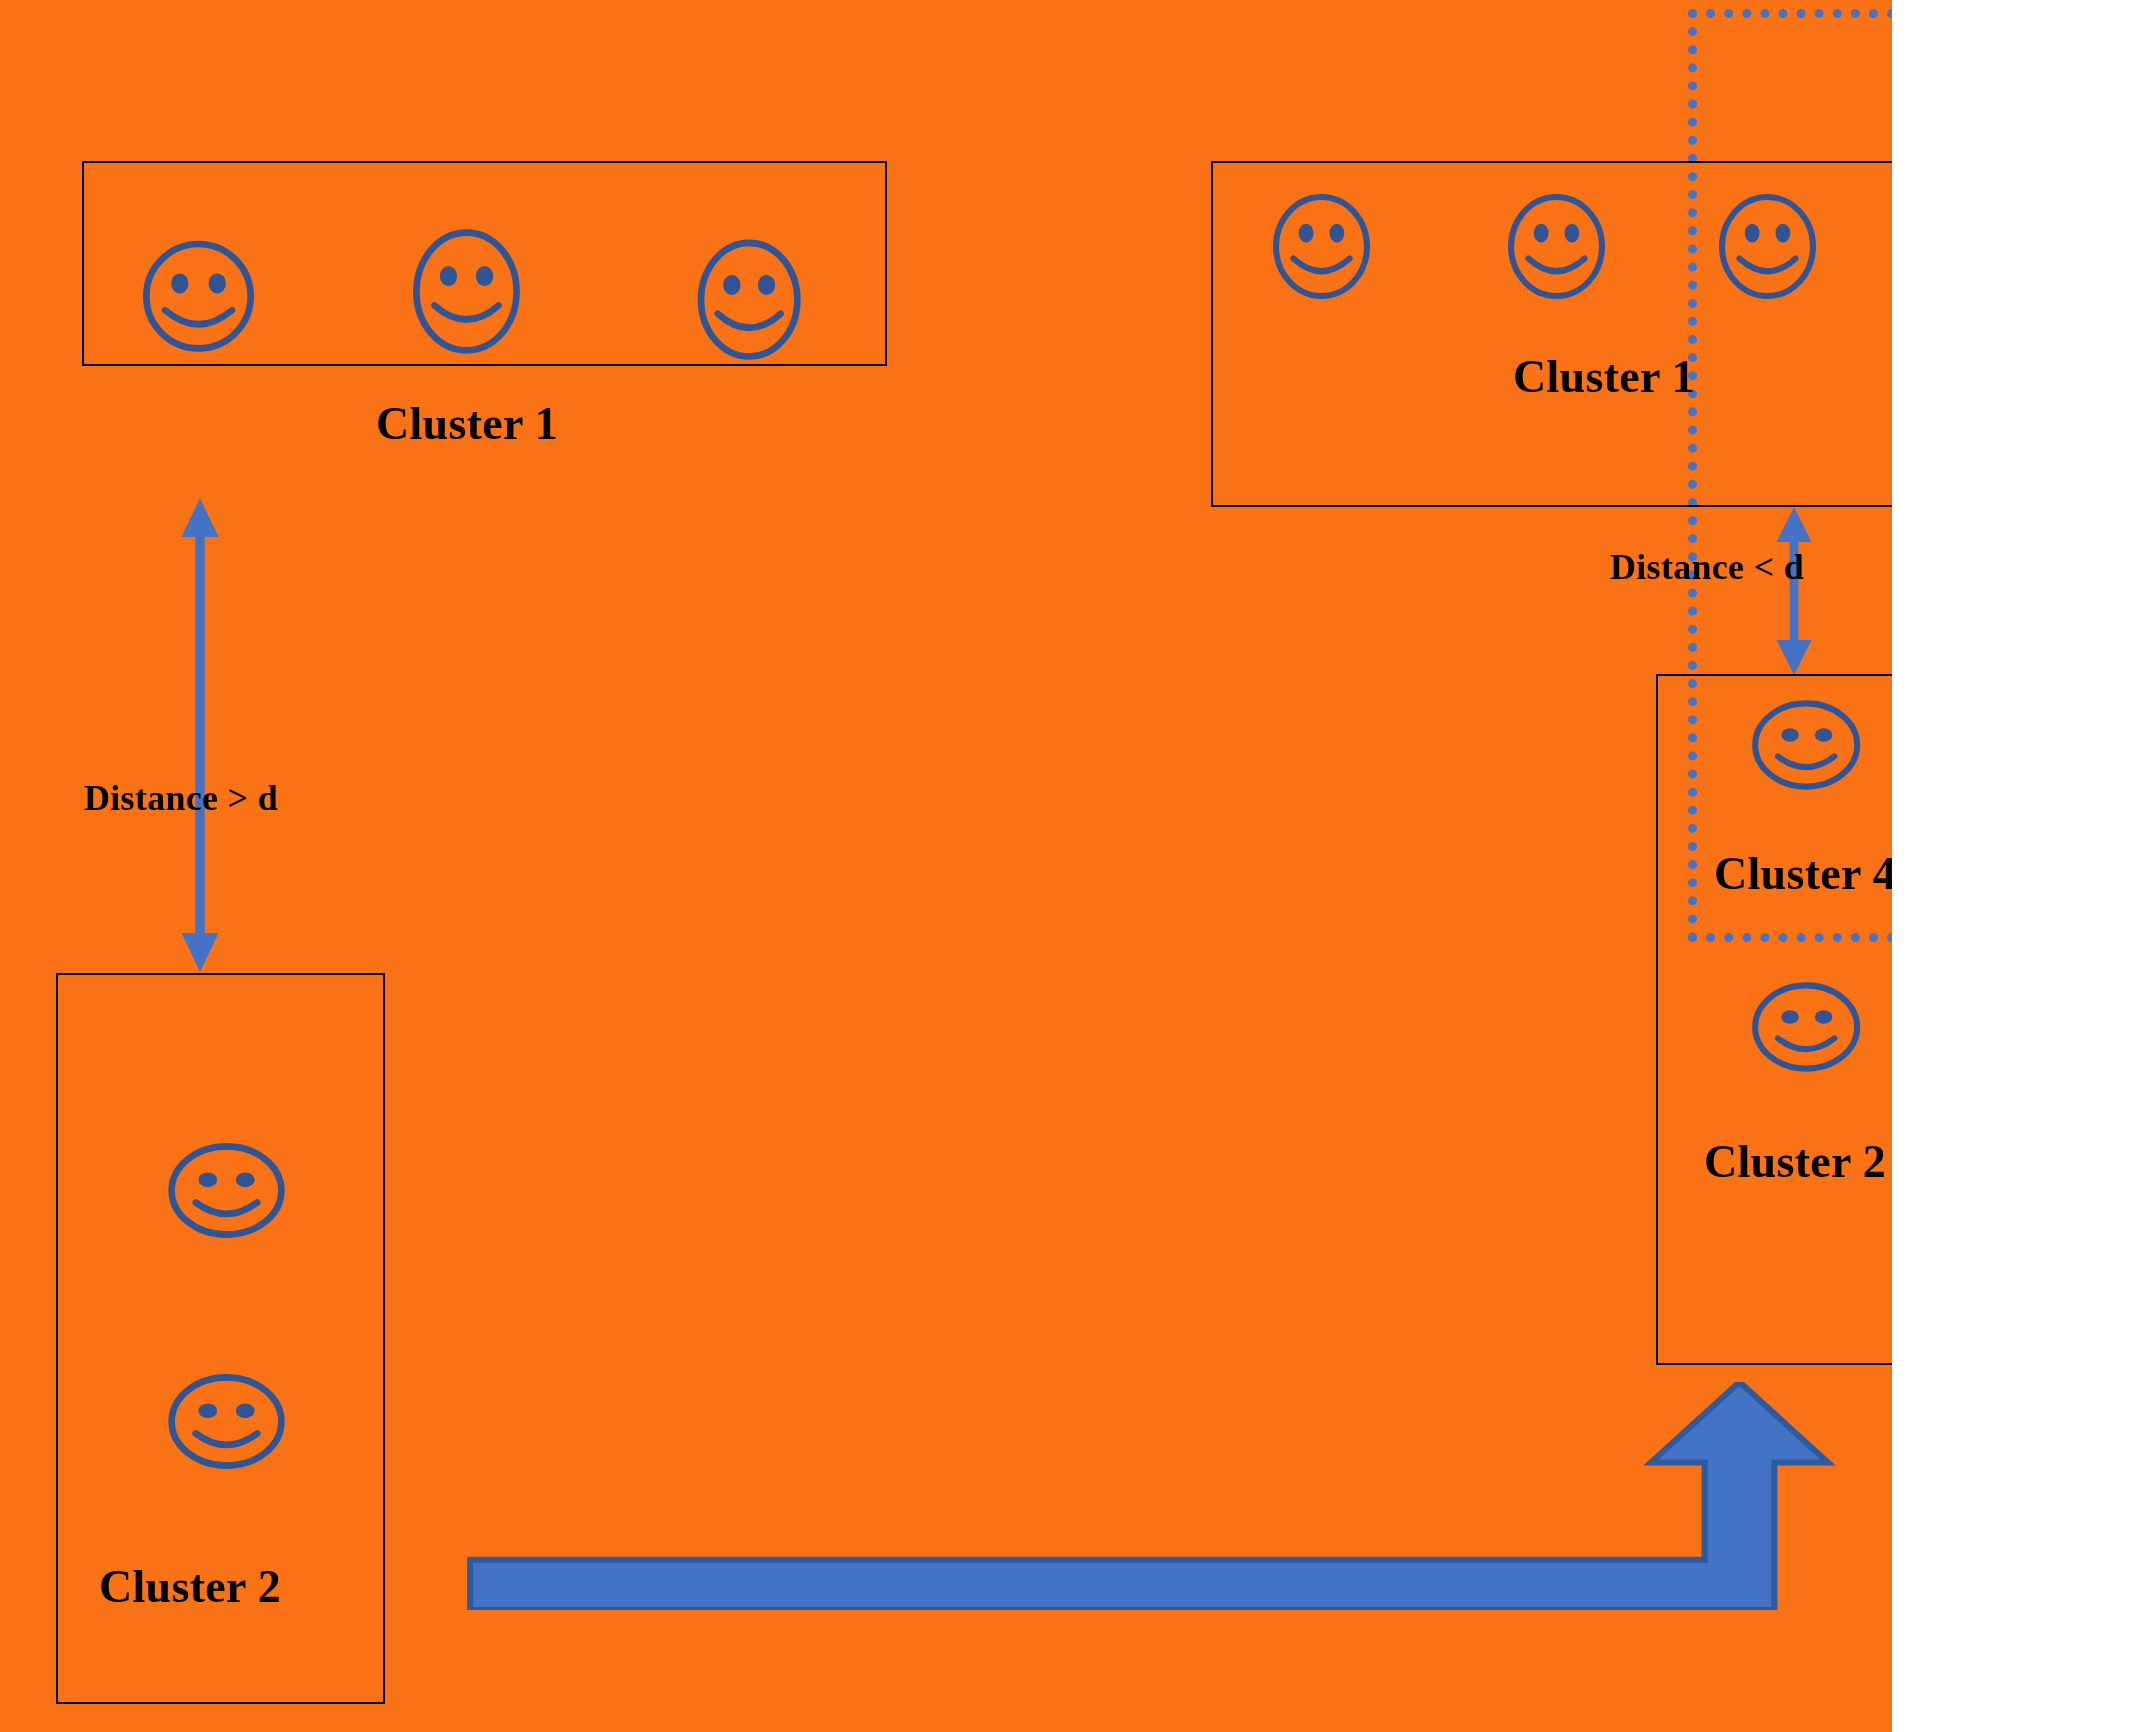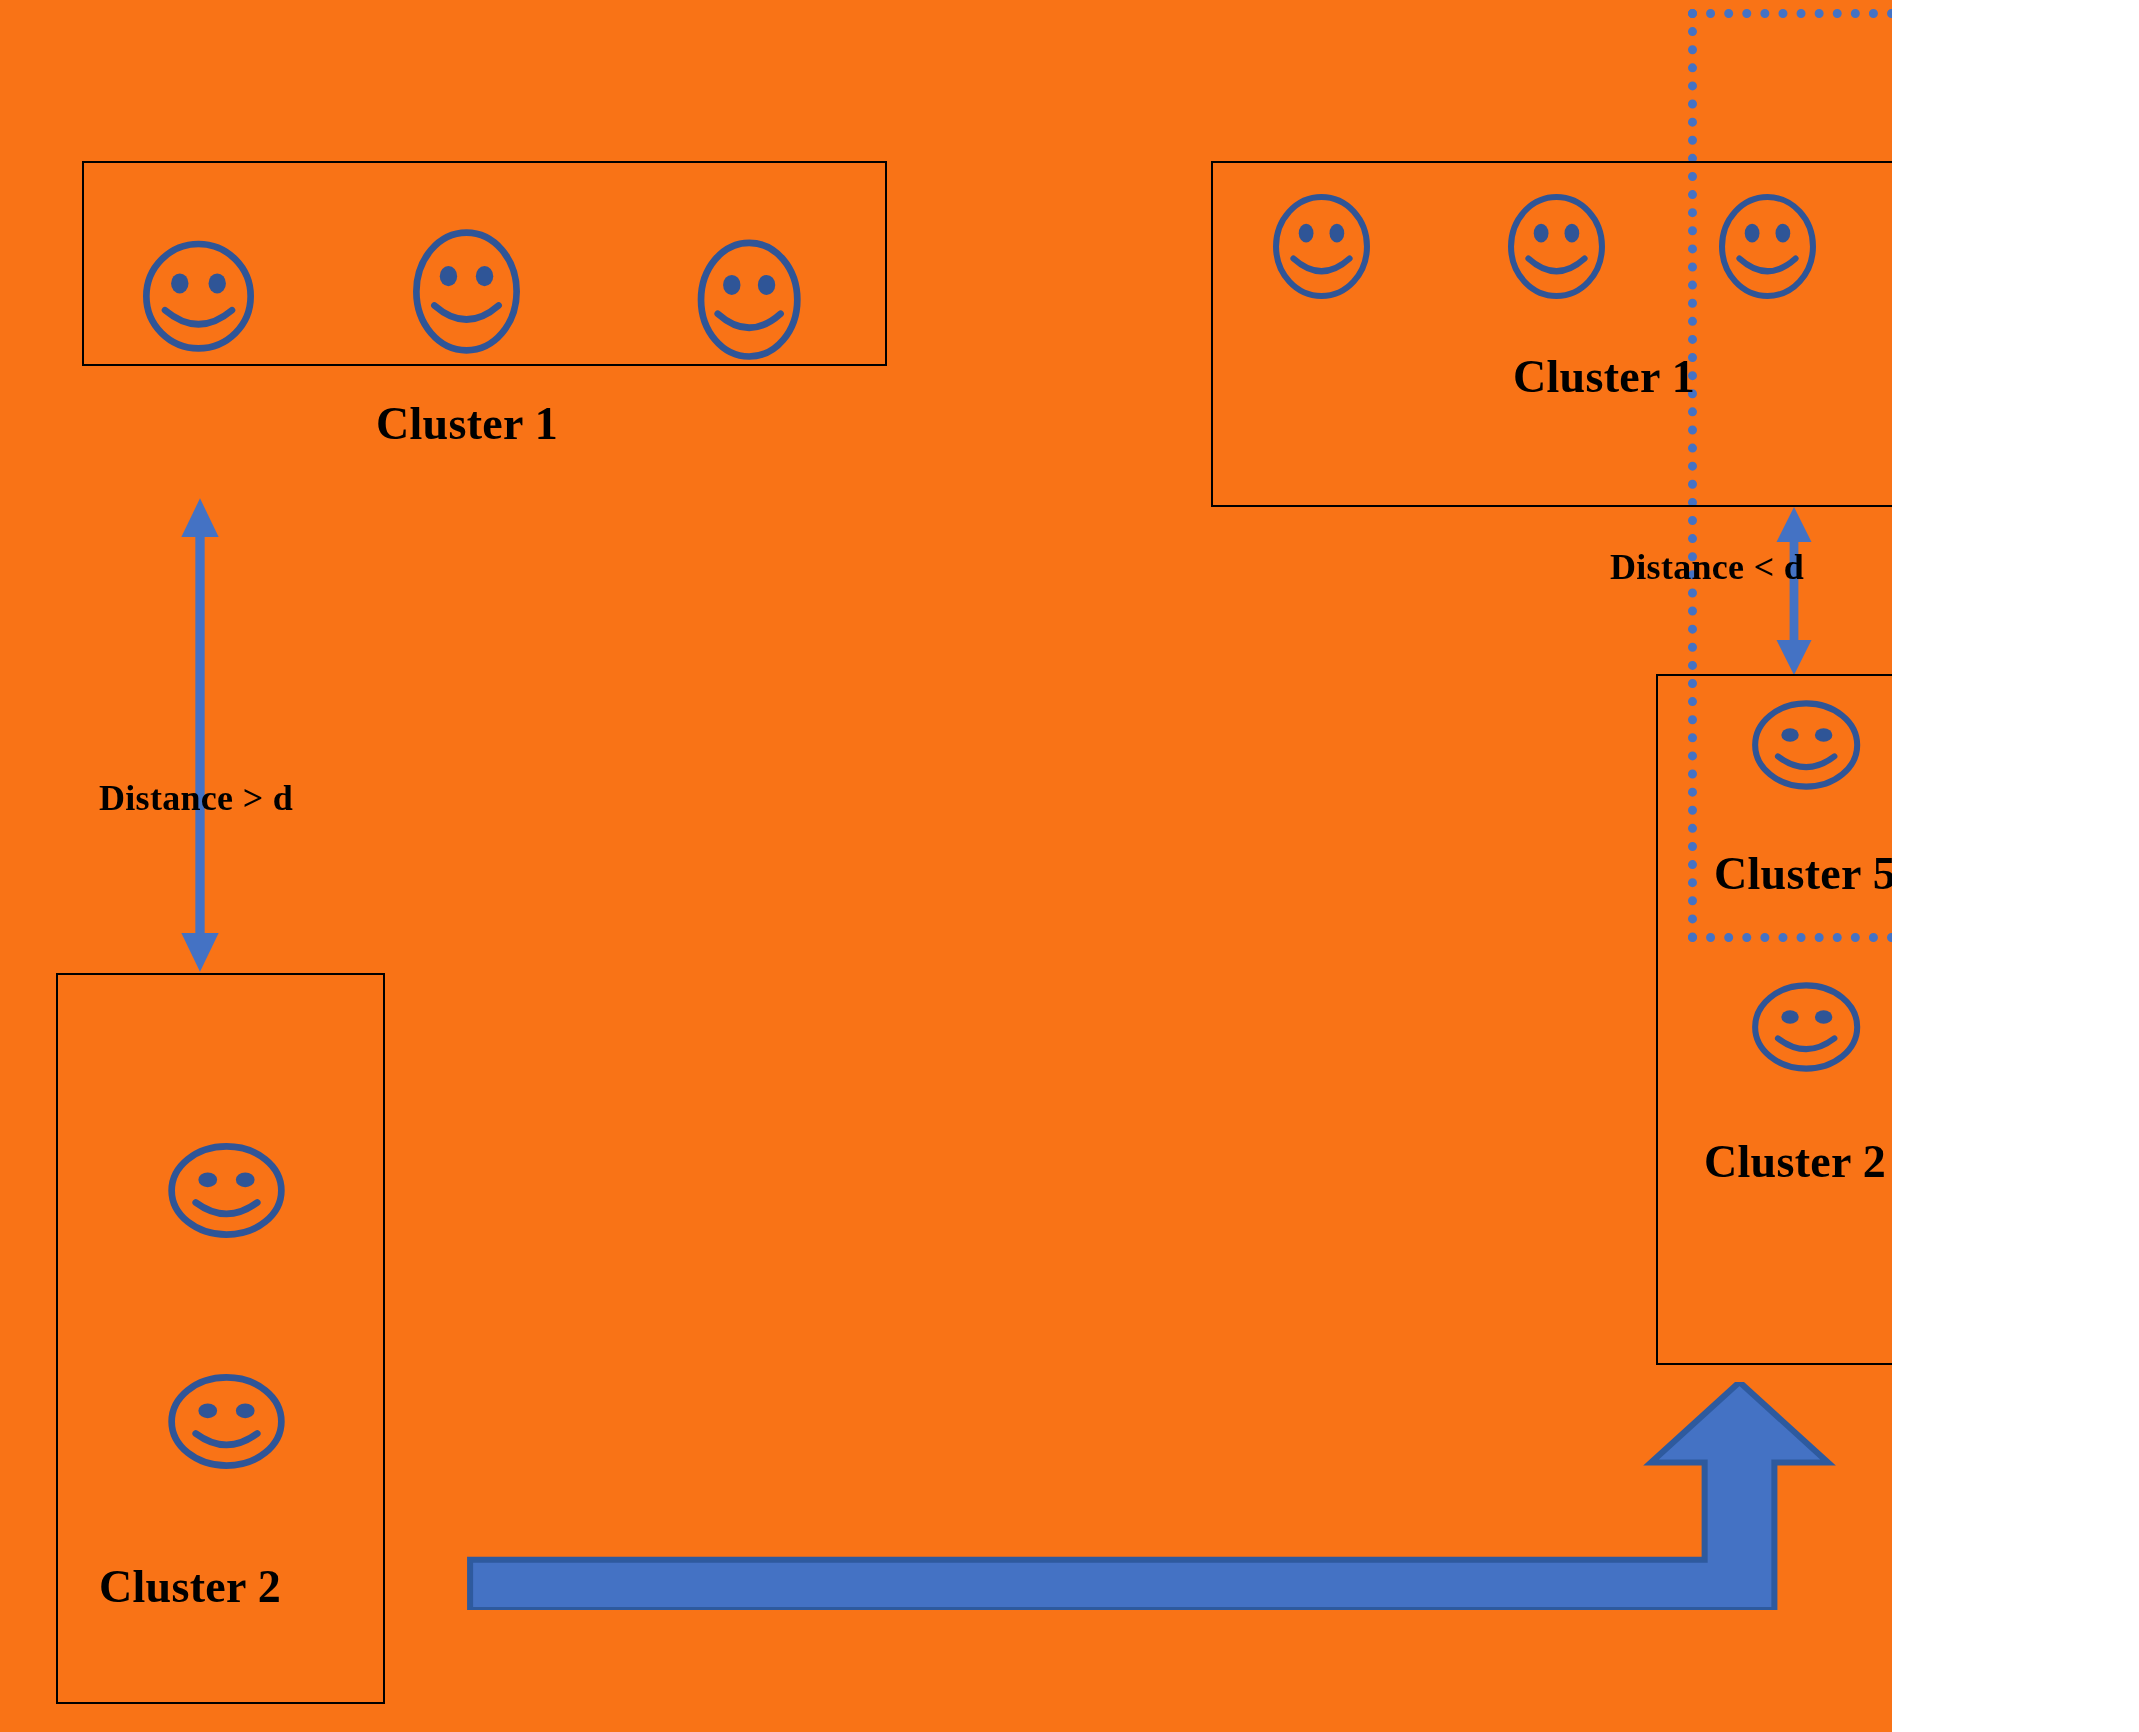--- a/index.html
+++ b/index.html
@@ -95,21 +95,21 @@
   <div class="label cluster-label" style="left:376px; top:401px;">Cluster 1</div>
 
   <div class="thin-arrow" style="left:180px; top:497px; width:40px; height:476px;">
     <svg width="40" height="476" viewBox="0 0 60 710">
       <line x1="30" y1="30" x2="30" y2="680" stroke="#4472C4" stroke-width="14"></line>
       <polygon points="30,0 58,58 2,58" fill="#4472C4"></polygon>
       <polygon points="30,710 58,652 2,652" fill="#4472C4"></polygon>
     </svg>
   </div>
 
-  <div class="label distance-label" style="left:99px; top:780px;">Distance &gt; d</div>
+  <div class="label distance-label" style="left:84px; top:780px;">Distance &gt; d</div>
 
   <div class="cluster-box" style="left:56px; top:973px; width:329px; height:731px;"></div>
 
   <div class="face" style="left:166px; top:1141px; width:121px; height:99px;">
     <svg width="121" height="99" viewBox="0 0 180 148">
       <ellipse cx="90" cy="74" rx="82" ry="66" fill="none" stroke="#2F5597" stroke-width="10"></ellipse>
       <ellipse cx="62" cy="58" rx="14" ry="11" fill="#2F5597"></ellipse>
       <ellipse cx="118" cy="58" rx="14" ry="11" fill="#2F5597"></ellipse>
       <path d="M 44 92 Q 90 126 136 92" fill="none" stroke="#2F5597" stroke-width="10" stroke-linecap="round"></path>
     </svg>
@@ -170,21 +170,21 @@
 
   <div class="face" style="left:1751px; top:698px; width:111px; height:94px;">
     <svg width="111" height="94" viewBox="0 0 165 140">
       <ellipse cx="82" cy="70" rx="76" ry="62" fill="none" stroke="#2F5597" stroke-width="9"></ellipse>
       <ellipse cx="58" cy="55" rx="13" ry="10" fill="#2F5597"></ellipse>
       <ellipse cx="108" cy="55" rx="13" ry="10" fill="#2F5597"></ellipse>
       <path d="M 40 87 Q 82 119 124 87" fill="none" stroke="#2F5597" stroke-width="9" stroke-linecap="round"></path>
     </svg>
   </div>
 
-  <div class="label cluster-label" style="left:1714px; top:851px;">Cluster 5</div>
+  <div class="label cluster-label" style="left:1714px; top:851px;">Cluster 4</div>
 
   <div class="face" style="left:1751px; top:980px; width:111px; height:94px;">
     <svg width="111" height="94" viewBox="0 0 165 140">
       <ellipse cx="82" cy="70" rx="76" ry="62" fill="none" stroke="#2F5597" stroke-width="9"></ellipse>
       <ellipse cx="58" cy="55" rx="13" ry="10" fill="#2F5597"></ellipse>
       <ellipse cx="108" cy="55" rx="13" ry="10" fill="#2F5597"></ellipse>
       <path d="M 40 87 Q 82 119 124 87" fill="none" stroke="#2F5597" stroke-width="9" stroke-linecap="round"></path>
     </svg>
   </div>
 

